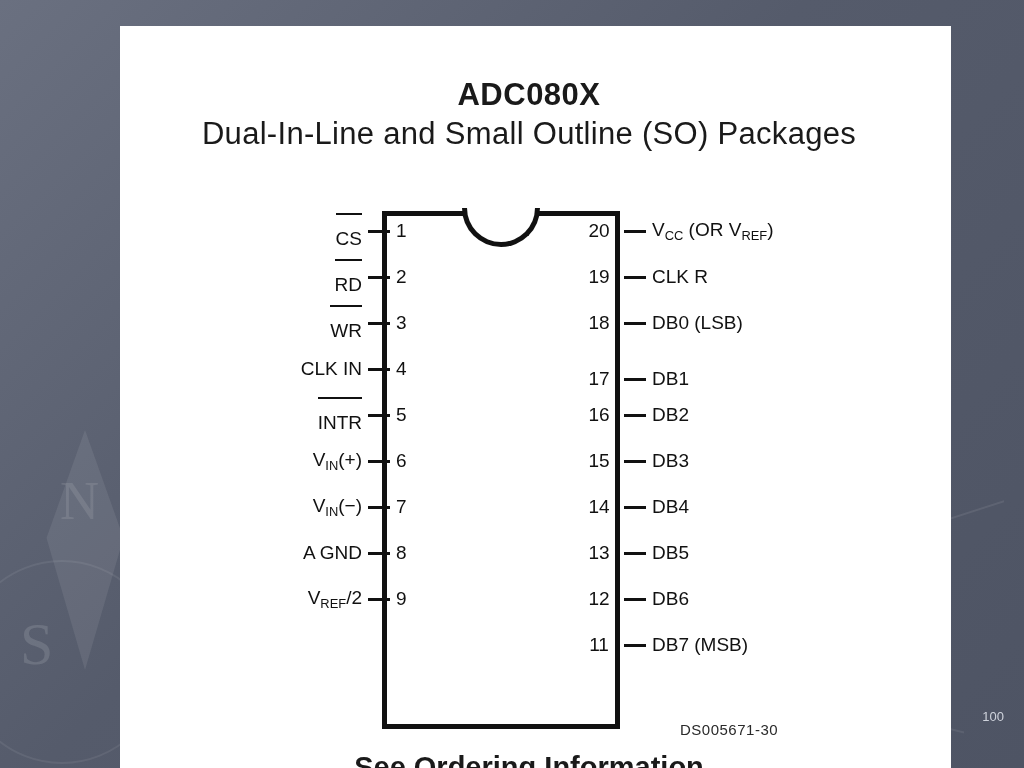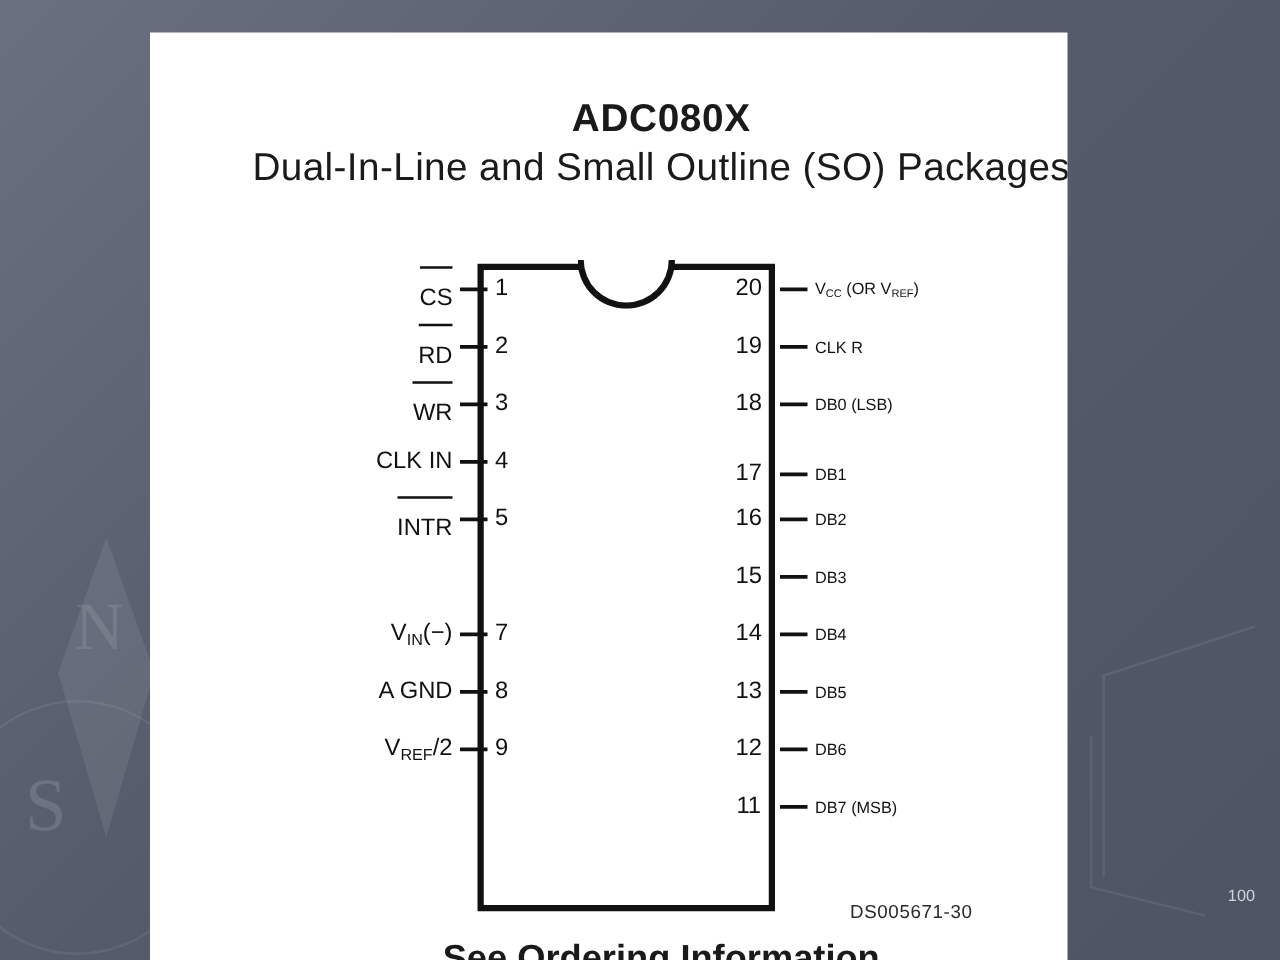--- a/index.html
+++ b/index.html
@@ -78,21 +78,21 @@
     border-bottom: 2px solid #ffffff;
     transform: skewY(14deg);
     opacity: 0.07;
   }
 
   
   #page {
     position: absolute;
     left: 120px;
     top: 26px;
-    width: 734px;
+    width: 831px;
     height: 742px;
     background: #ffffff;
     overflow: hidden;
   }
 
   
   #title-block {
     position: absolute;
     top: 50px;
     left: 0;
@@ -187,21 +187,21 @@
     text-align: center;
   }
   .right-pin .lead {
     width: 22px;
     height: 3px;
     background: #111;
     margin: 0 6px;
     flex: none;
   }
   .right-pin .plabel {
-    font-size: 13px;
+    font-size: 19px;
     color: #111;
     white-space: nowrap;
   }
   .ovl {
     border-top: 2px solid #111;
     padding-top: 14px;
     display: inline-block;
     line-height: 1.05;
   }
   sub {
@@ -280,20 +280,25 @@
       <div class="pin-row left-pin" style="top:182px">
         <span class="plabel">CLK IN</span>
         <span class="lead"></span>
         <span class="pnum">4</span>
       </div>
       <div class="pin-row left-pin" style="top:228px">
         <span class="plabel"><span class="ovl">INTR</span></span>
         <span class="lead"></span>
         <span class="pnum">5</span>
       </div>
+      <div class="pin-row left-pin" style="top:274px">
+        <span class="plabel">V<sub>IN</sub>(+)</span>
+        <span class="lead"></span>
+        <span class="pnum">6</span>
+      </div>
       <div class="pin-row left-pin" style="top:320px">
         <span class="plabel">V<sub>IN</sub>(−)</span>
         <span class="lead"></span>
         <span class="pnum">7</span>
       </div>
       <div class="pin-row left-pin" style="top:366px">
         <span class="plabel">A GND</span>
         <span class="lead"></span>
         <span class="pnum">8</span>
       </div>

